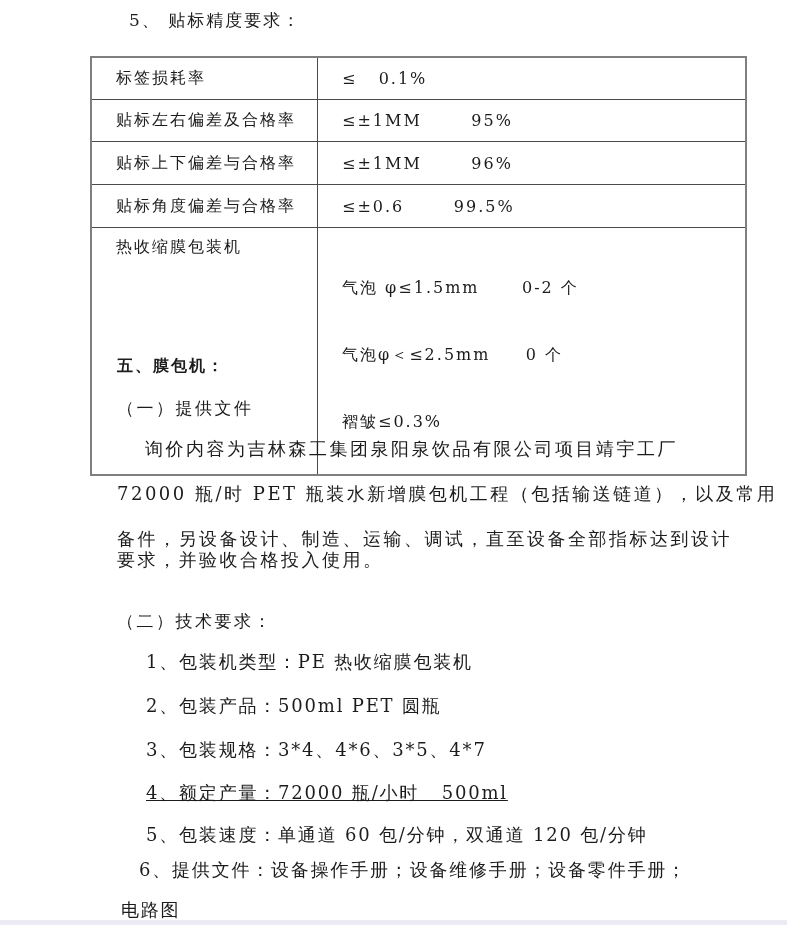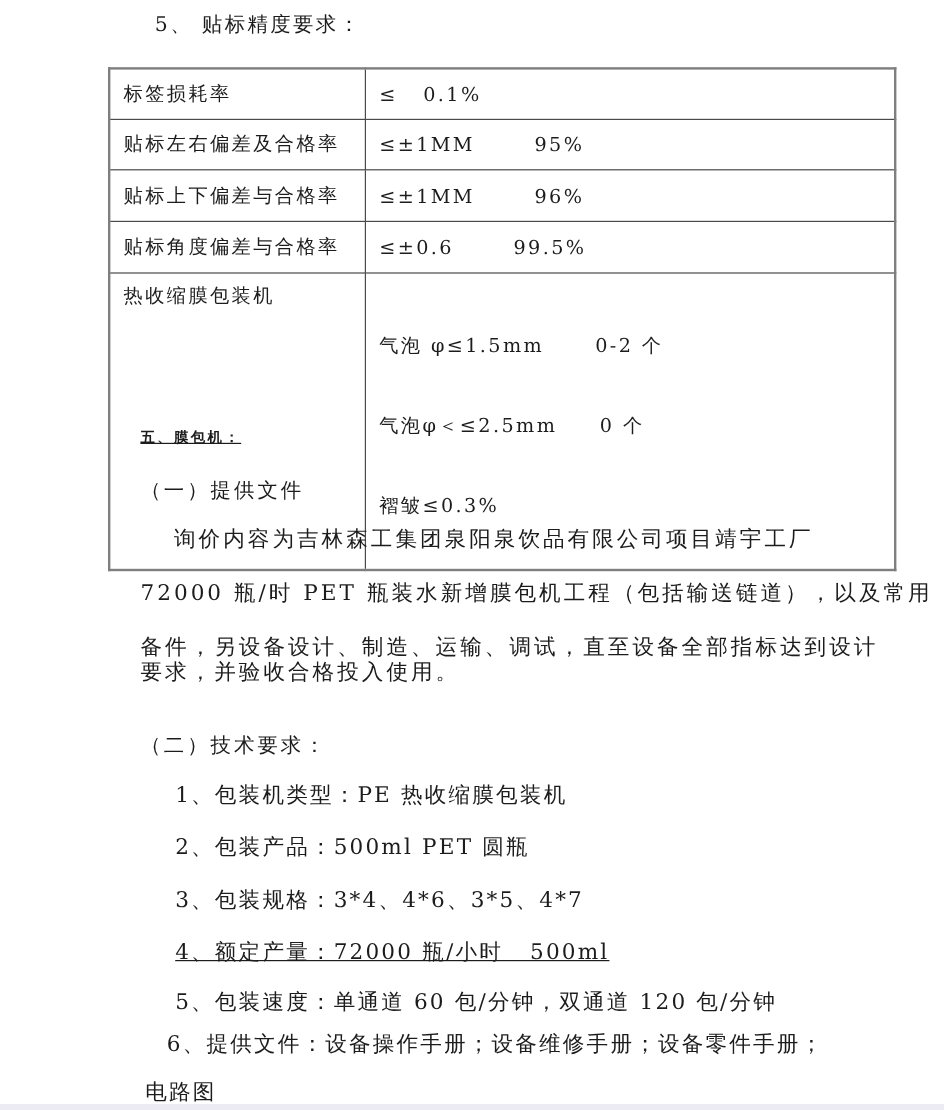--- a/index.html
+++ b/index.html
@@ -17,21 +17,21 @@
   }
   .abs { position: absolute; white-space: pre; }
 
   
   .h9 {
     left: 129px; top: 9px;
     font-size: 17px; letter-spacing: 2px;
   }
   .h5 {
     left: 117px; top: 356px;
-    font-size: 12px; font-weight: bold; letter-spacing: 2px; text-decoration: underline;
+    font-size: 16px; font-weight: bold; letter-spacing: 2px;
   }
   .sub {
     font-size: 17px; letter-spacing: 2.5px;
     left: 117px;
   }
   .sub1 { top: 397px; }
   .sub2 { top: 610px; }
 
   
   .spec-table {
@@ -40,21 +40,21 @@
     width: 657px;
     border-collapse: collapse;
     table-layout: fixed;
     border: 2px solid #7f7f7f;
     font-size: 16px;
     letter-spacing: 2px;
   }
   .spec-table td {
     border: 1px solid #4a4a4a;
     vertical-align: middle;
-    padding: 0 0 0 11px;
+    padding: 0 0 0 24px;
     white-space: pre-wrap;
   }
   .spec-table td.c1 { width: 201px; }
   .spec-table tr.r-small td { height: 41px; }
   .spec-table tr.r-mid td { height: 42px; }
   .spec-table tr.r-big td { height: 82px; }
   .spec-table tr.r-big td.c2 { vertical-align: top; padding-top: 7px; }
   .spec-table tr.r-big td.c1 { vertical-align: top; padding-top: 9px; }
   .vline { line-height: 29px; white-space: pre; }
 

